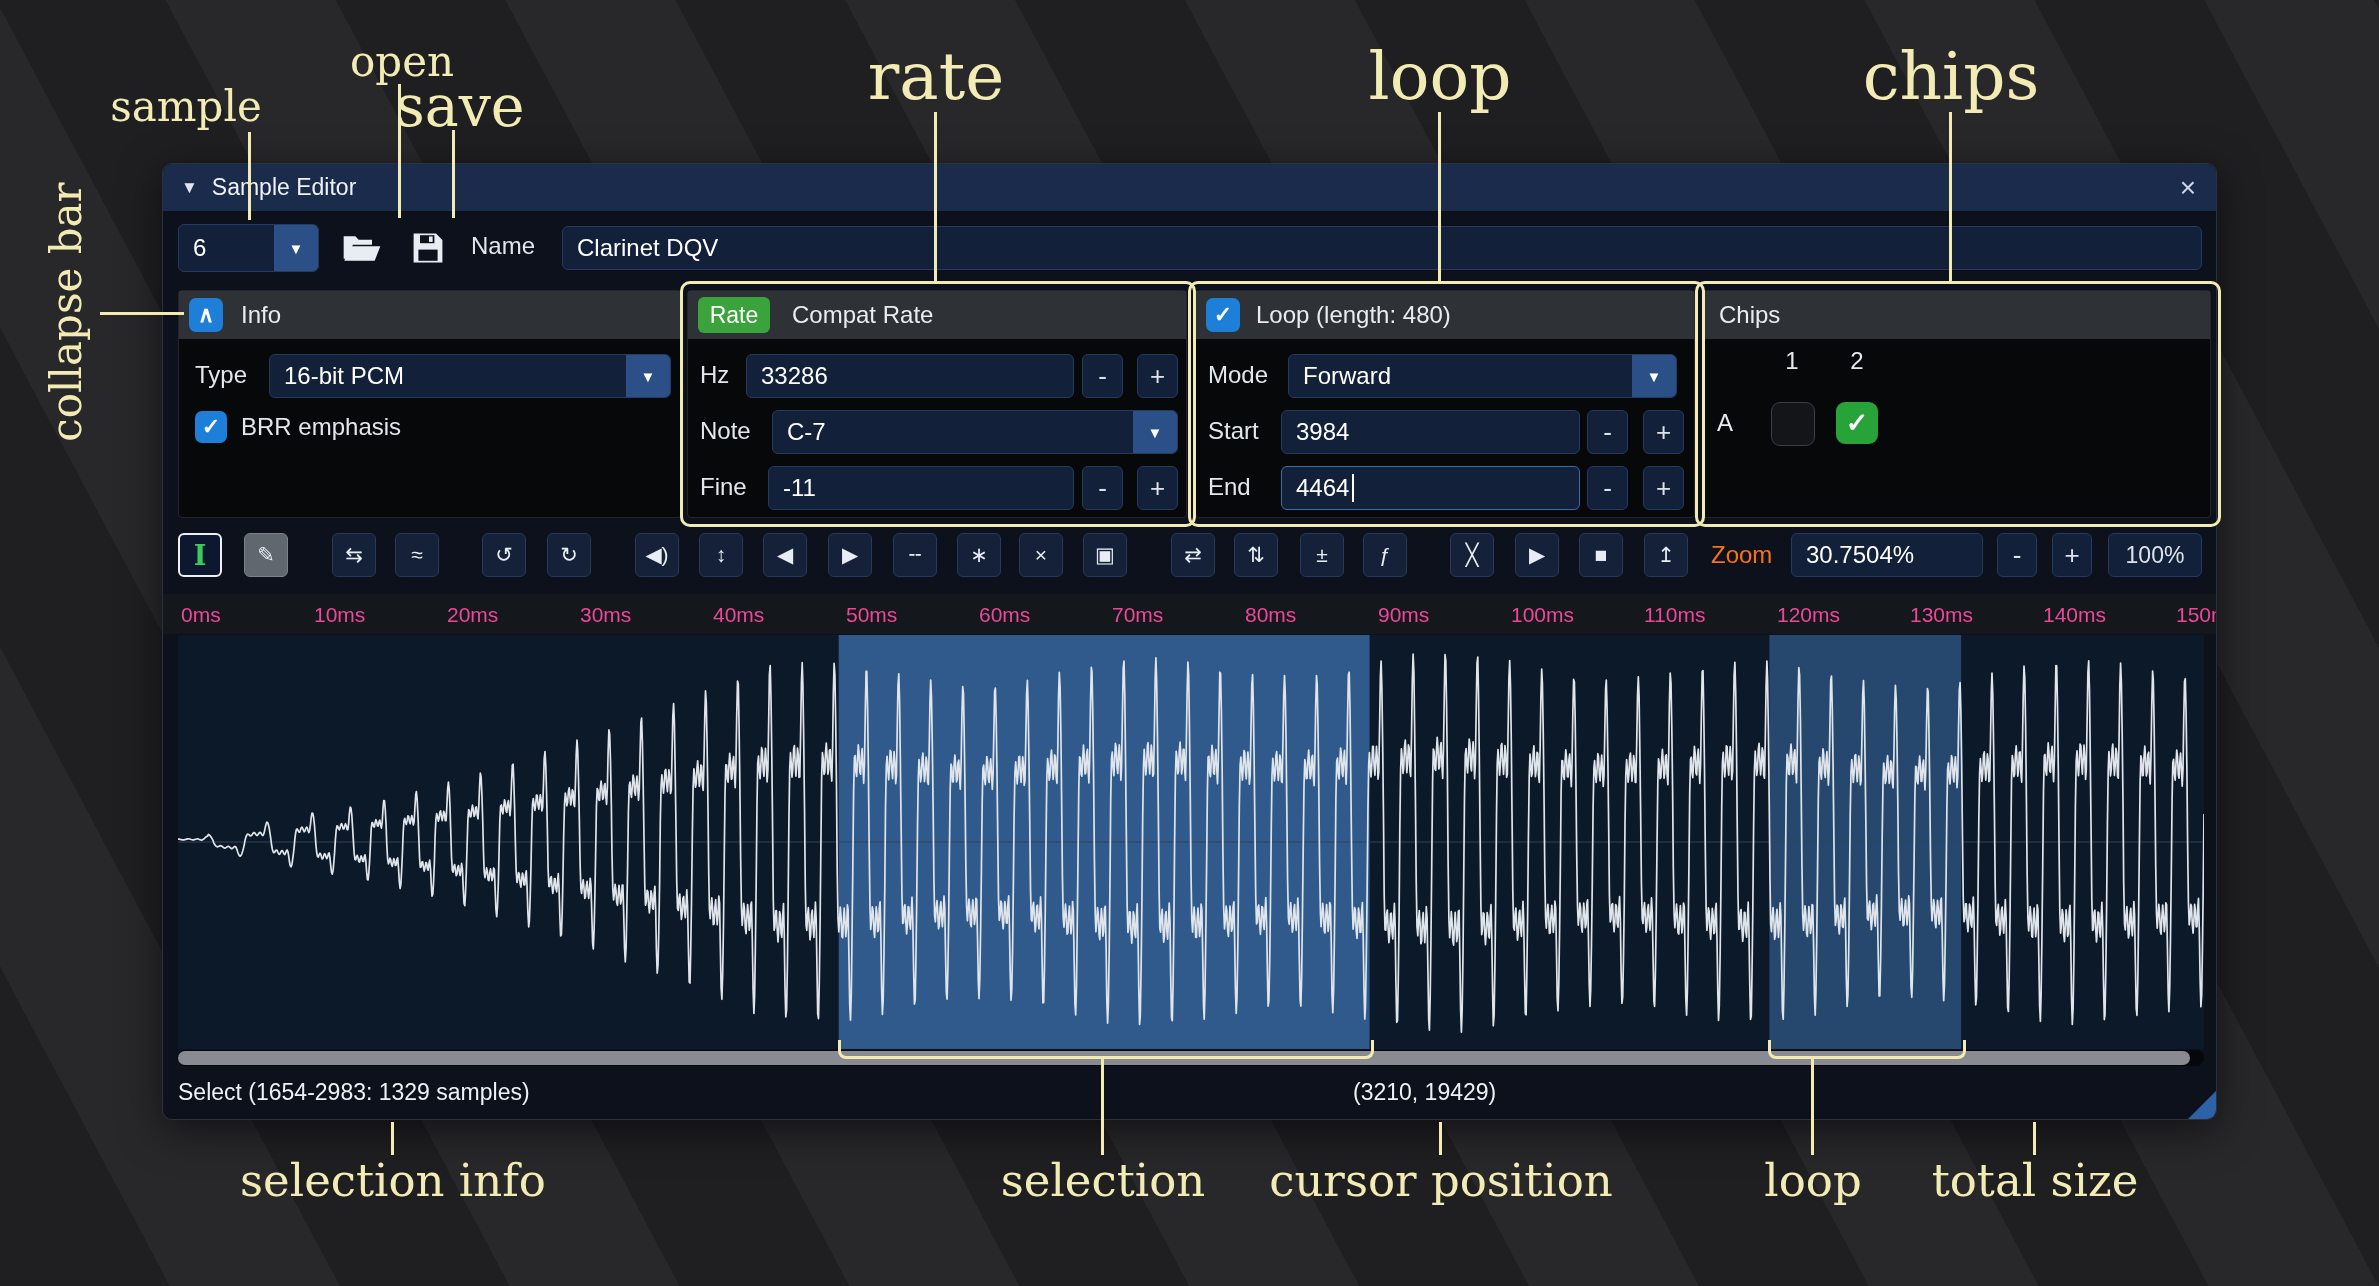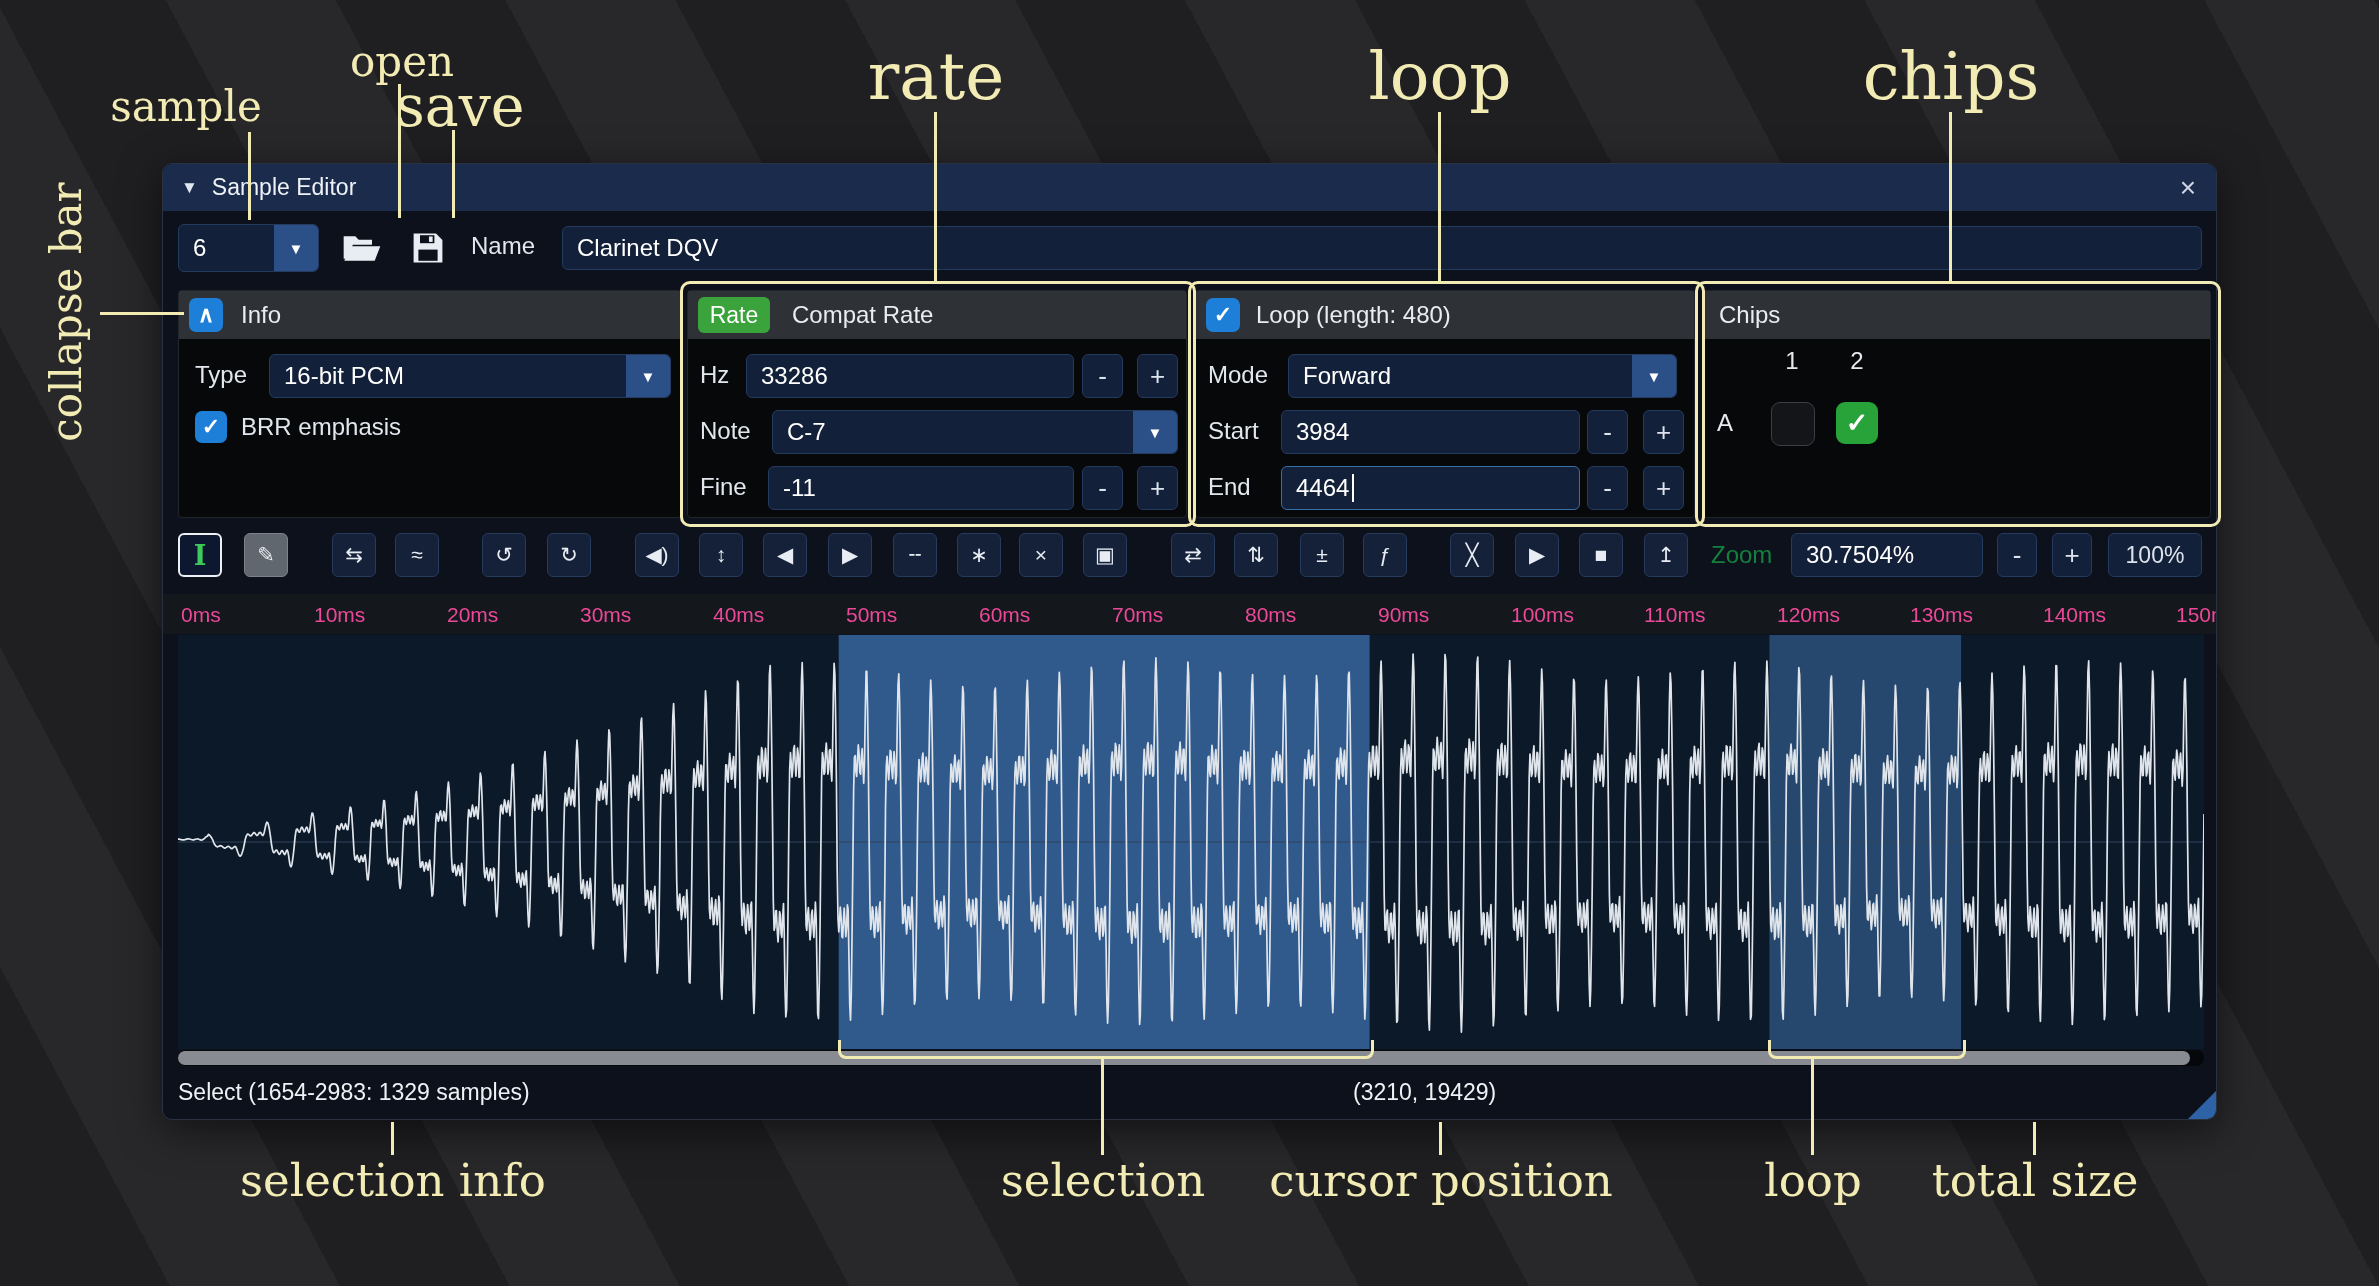--- a/index.html
+++ b/index.html
@@ -189,21 +189,21 @@
         <div class="tbtn" style="left: 920px;">▣</div>
         <div class="tbtn" style="left: 1008px;">⇄</div>
         <div class="tbtn" style="left: 1071px;">⇅</div>
         <div class="tbtn" style="left: 1137px;">±</div>
         <div class="tbtn" style="left: 1200px;">ƒ</div>
         <div class="tbtn" style="left: 1287px;">╳</div>
         <div class="tbtn" style="left: 1352px;">▶</div>
         <div class="tbtn" style="left: 1416px;">■</div>
         <div class="tbtn" style="left: 1481px;">↥</div>
       </div>
-    <div class="plabel" style="left:1548px;top:369px;color:#15803d;">Zoom</div>
+    <div class="plabel" style="left:1548px;top:369px;color:#f97316;">Zoom</div>
     <div class="field" style="left:1628px;top:369px;width:192px;">
         <span>30.7504%</span>
       </div>
     <div class="sq" style="left:1834px;top:369px;width:40px;">-</div>
     <div class="sq" style="left:1889px;top:369px;width:40px;">+</div>
     <div class="sq" style="left:1945px;top:369px;width:94px;font-size:23px;">100%</div>
 
     <div style="position:absolute;left:0;top:430px;width:100%;height:40px;background:#14171c;">
         <span class="tick" style="left: 18px;">0ms</span>
         <span class="tick" style="left: 151px;">10ms</span>

